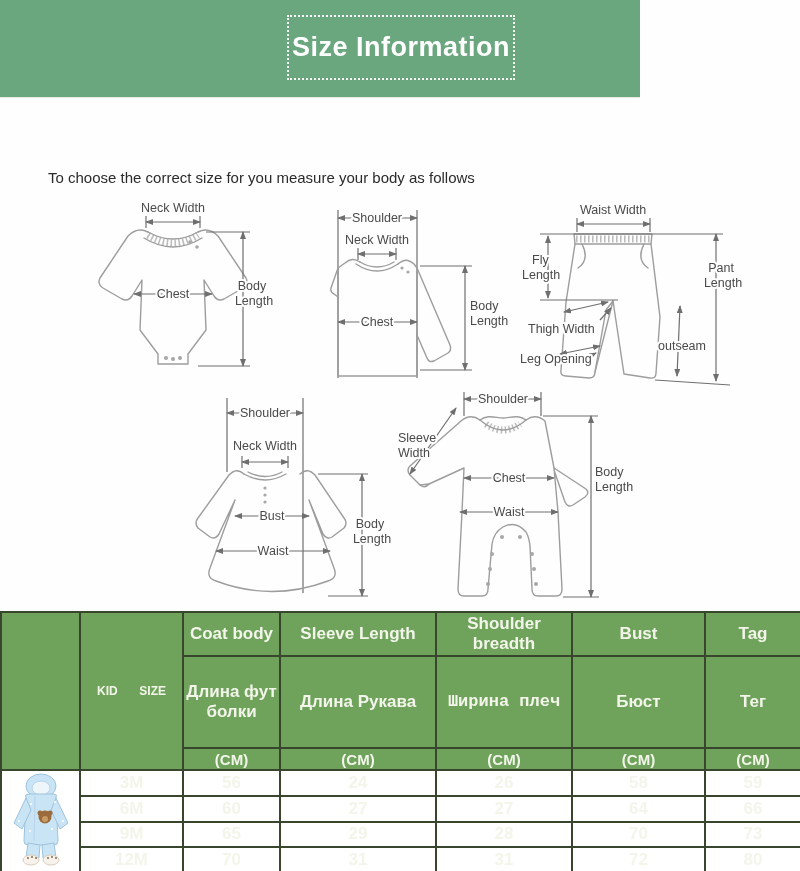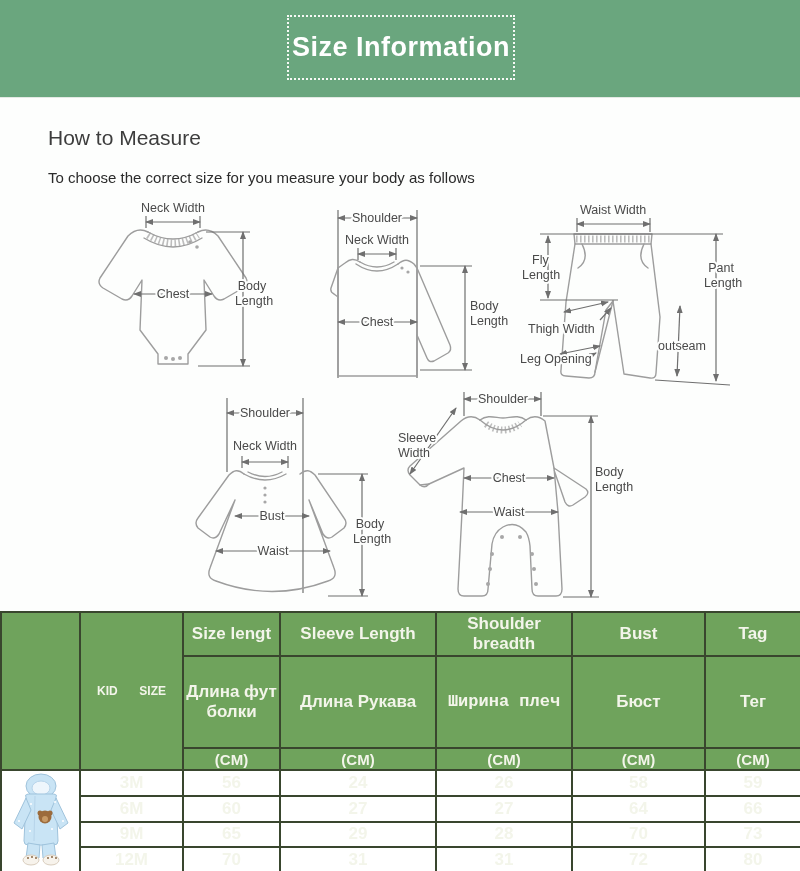--- a/index.html
+++ b/index.html
@@ -1,19 +1,19 @@
 <!DOCTYPE html>
 <html><head>
 <meta charset="utf-8">
 <style>
   html,body{margin:0;padding:0;background:#fff;}
   #page{position:relative;width:800px;height:871px;background:#fdfefd;overflow:hidden;
         font-family:"Liberation Sans",sans-serif;}
   
-  .banner{position:absolute;left:0;top:0;width:800px;height:97px;background:#6aa67e;
+  .banner{position:absolute;left:0;top:0;width:640px;height:97px;background:#6aa67e;
           border-bottom:1px solid #e4e9e4;}
   .banner-box{position:absolute;left:287px;top:15px;width:224px;height:61px;
               border:2px dotted #f7f9f6;display:flex;align-items:center;justify-content:center;}
   .banner-title{color:#fff;font-size:27px;font-weight:bold;letter-spacing:.5px;}
   
   .htm-heading{position:absolute;left:48px;top:126px;font-size:21px;color:#3d3d3d;font-weight:400;}
   .htm-sub{position:absolute;left:48px;top:156px;font-size:15px;color:#2b2b2b;margin-top:13px;}
   
   .diag{position:absolute;}
   .lbl{font:12.5px "Liberation Sans",sans-serif;fill:#4a4a4a;
@@ -50,21 +50,20 @@
       </marker>
     </defs>
   </svg>
 
   <div class="banner">
     <div class="banner-box">
       <span class="banner-title">Size Information</span>
     </div>
   </div>
 
-  <div class="htm-heading">How to Measure</div>
   <div class="htm-sub">To choose the correct size for you measure your body as follows</div>
 
   <svg class="diag" style="left:78px;top:198px" width="210" height="182" viewBox="0 0 210 182">
     <g>
       <path class="rib" d="M70,37 Q95,53 120,37"></path>
       <path class="g" d="M66,40 Q95,58 124,40"></path>
       <path class="g" d="M70,34 Q95,48 120,34"></path>
       <path class="g" d="M70,34 C62,30 56,32 50,38 L22,80 Q19,86 25,90 L44,101 Q50,104 54,98 L64,82 L62,132 L80,156 L80,166 L110,166 L110,156 L128,132 L126,82 L136,98 Q140,104 146,101 L165,90 Q171,86 168,80 L140,38 C134,32 128,30 120,34"></path>
       <circle class="dot" cx="112" cy="44" r="1.8"></circle>
         <circle class="dot" cx="119" cy="49" r="1.8"></circle>
@@ -230,21 +229,21 @@
     </colgroup>
     <tbody>
         <tr style="height:44px">
       <td rowspan="3"></td>
       <td rowspan="3" class="kidsize">
         <div class="kidwrap">
           <span>KID</span>
           <span>SIZE</span>
         </div>
       </td>
-      <td class="en">Size lengt</td>
+      <td class="en">Coat body</td>
       <td class="en">Sleeve Length</td>
       <td class="en">Shoulder breadth</td>
       <td class="en">Bust</td>
       <td class="en">Tag</td>
     </tr>
     <tr style="height:92px">
       <td class="ru pt10">Длина фут болки</td>
       <td class="ru pt22">Длина Рукава</td>
       <td class="ru pt26">Ширина плеч</td>
       <td class="ru pt8">Бюст</td>

